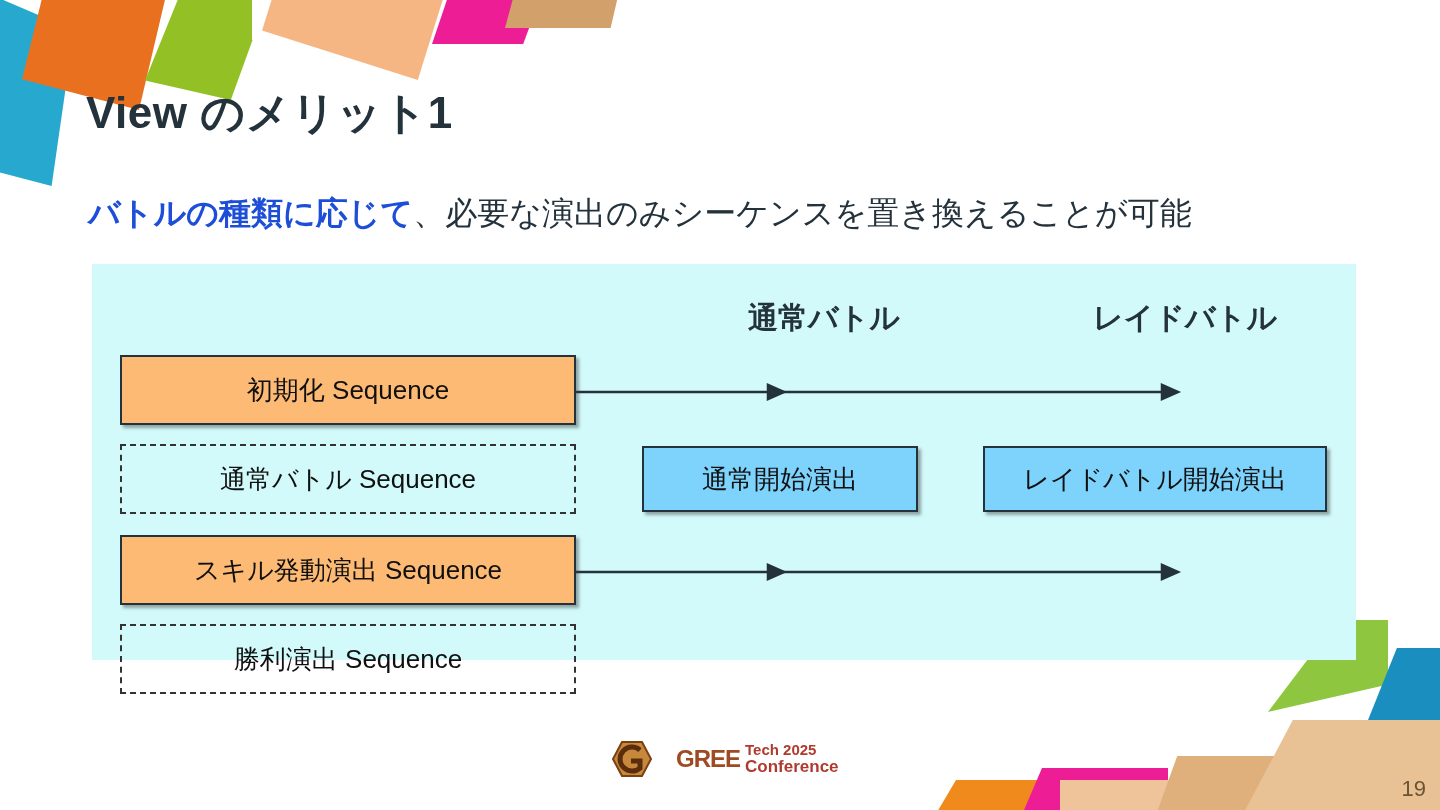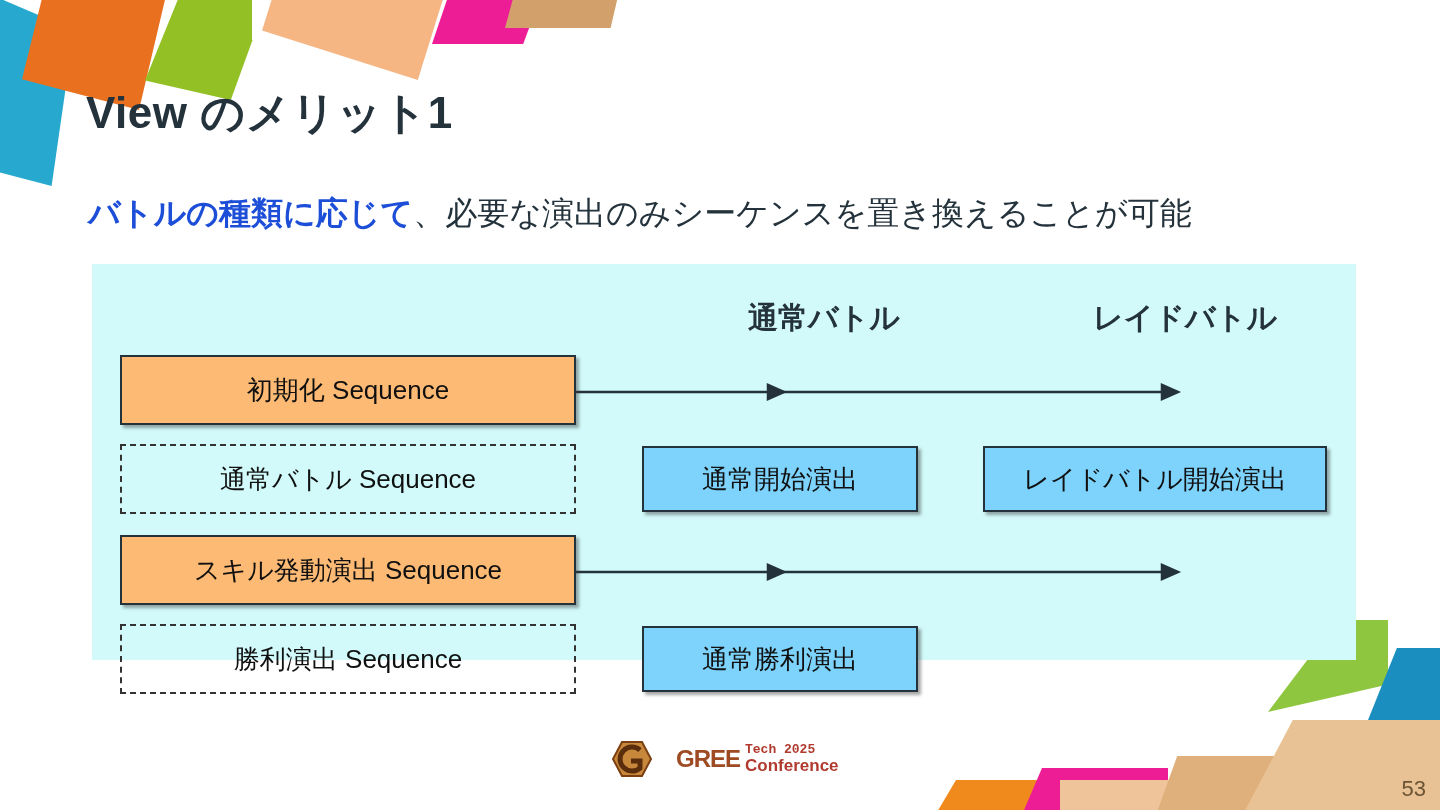--- a/index.html
+++ b/index.html
@@ -144,30 +144,29 @@
   <div class="col-head normal">通常バトル</div>
   <div class="col-head raid">レイドバトル</div>
 
   <div class="seq solid r1">初期化 Sequence</div>
   <div class="seq dashed r2">通常バトル Sequence</div>
   <div class="seq solid r3">スキル発動演出 Sequence</div>
   <div class="seq dashed r4">勝利演出 Sequence</div>
 
   <div class="fx normal row-start">通常開始演出</div>
   <div class="fx raid   row-start">レイドバトル開始演出</div>
-  <div class="fx normal row-win">通常勝利演出</div>
 </div>
 
 <div style="position:absolute; left:612px; top:738px; width:230px; height:42px; display:flex; align-items:center; gap:24px;">
   <svg width="40" height="38" viewBox="0 0 40 38">
     <polygon points="10,2 30,2 39,19 30,36 10,36 1,19" fill="#C8883C" stroke="#7B3F12" stroke-width="2"></polygon>
     <path d="M28 10 A12 12 0 1 0 28 28 L28 21 L19 21" fill="none" stroke="#5A2D0C" stroke-width="5"></path>
   </svg>
   <div style="display:flex; align-items:center; gap:5px;">
     <span style="font-size:24px; font-weight:bold; color:#9E4A22; letter-spacing:-1px;">GREE</span>
     <span style="display:flex; flex-direction:column; line-height:1.05;">
-      <span style="font-size:13px; font-weight:bold; color:#B03A2E;font-family:Liberation Mono, monospace;">Tech  2025</span>
+      <span style="font-size:15px; font-weight:bold; color:#B03A2E;">Tech  2025</span>
       <span style="font-size:17px; font-weight:bold; color:#B03A2E;">Conference</span>
     </span>
   </div>
 </div>
 
-<div style="position:absolute; right:14px; bottom:8px; font-size:22px; color:#6B5434;">53</div>
+<div style="position:absolute; right:14px; bottom:8px; font-size:22px; color:#6B5434;">19</div>
 
 </body></html>

